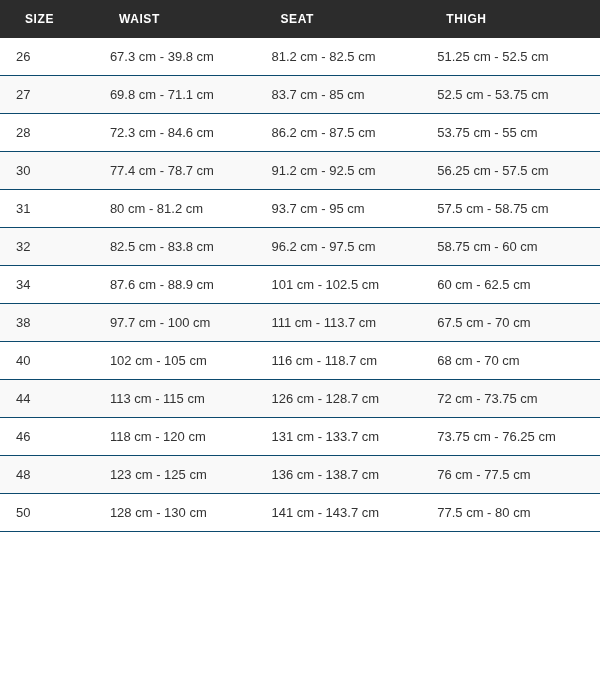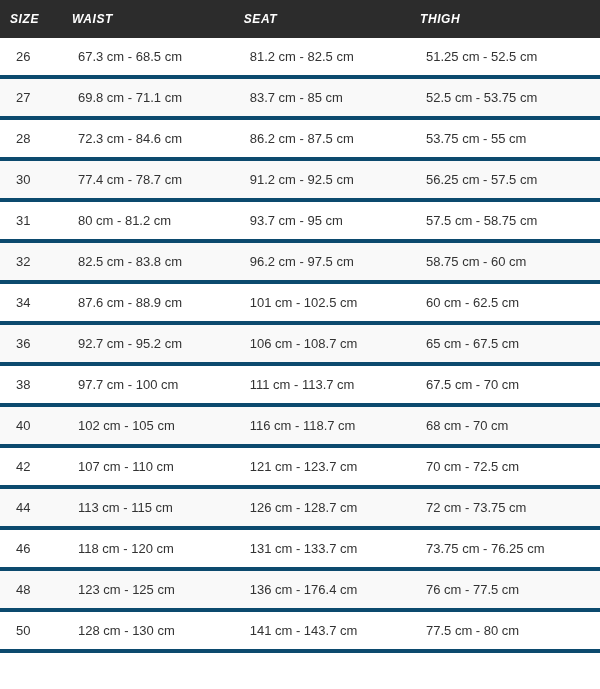--- a/index.html
+++ b/index.html
@@ -11,30 +11,29 @@
     }
     table {
       width: 600px;
       border-collapse: collapse;
     }
     thead tr {
       background: #2c2c2c;
       color: #fff;
     }
     thead th {
-      padding: 12px 10px;
+      padding: 12px 25px;
       text-align: left;
       font-size: 12px;
       font-weight: 700;
       letter-spacing: 0.05em;
       text-transform: uppercase;
-      font-style: italic;
     }
     tbody tr {
-      border-bottom: 4px solid #0c4a6e;
+      border-bottom: 1px solid #0c4a6e;
       border-radius: 13px;
     }
     tbody tr:nth-child(even) {
       background: #f9f9f9;
     }
     tbody tr:nth-child(odd) {
       background: #fff;
     }
     tbody td {
       padding: 11px 16px;
@@ -50,21 +49,21 @@
     <tr>
       <th>SIZE</th>
       <th>WAIST</th>
       <th>SEAT</th>
       <th>THIGH</th>
     </tr>
   </thead>
   <tbody id="table-body">
   <tr>
         <td>26</td>
-        <td>67.3 cm - 68.5 cm</td>
+        <td>67.3 cm - 39.8 cm</td>
         <td>81.2 cm - 82.5 cm</td>
         <td>51.25 cm - 52.5 cm</td>
       </tr>
       <tr>
         <td>27</td>
         <td>69.8 cm - 71.1 cm</td>
         <td>83.7 cm - 85 cm</td>
         <td>52.5 cm - 53.75 cm</td>
       </tr>
       <tr>
@@ -91,59 +90,47 @@
         <td>96.2 cm - 97.5 cm</td>
         <td>58.75 cm - 60 cm</td>
       </tr>
       <tr>
         <td>34</td>
         <td>87.6 cm - 88.9 cm</td>
         <td>101 cm - 102.5 cm</td>
         <td>60 cm - 62.5 cm</td>
       </tr>
       <tr>
-        <td>36</td>
-        <td>92.7 cm - 95.2 cm</td>
-        <td>106 cm - 108.7 cm</td>
-        <td>65 cm - 67.5 cm</td>
-      </tr>
-      <tr>
         <td>38</td>
         <td>97.7 cm - 100 cm</td>
         <td>111 cm - 113.7 cm</td>
         <td>67.5 cm - 70 cm</td>
       </tr>
       <tr>
         <td>40</td>
         <td>102 cm - 105 cm</td>
         <td>116 cm - 118.7 cm</td>
         <td>68 cm - 70 cm</td>
-      </tr>
-      <tr>
-        <td>42</td>
-        <td>107 cm - 110 cm</td>
-        <td>121 cm - 123.7 cm</td>
-        <td>70 cm - 72.5 cm</td>
       </tr>
       <tr>
         <td>44</td>
         <td>113 cm - 115 cm</td>
         <td>126 cm - 128.7 cm</td>
         <td>72 cm - 73.75 cm</td>
       </tr>
       <tr>
         <td>46</td>
         <td>118 cm - 120 cm</td>
         <td>131 cm - 133.7 cm</td>
         <td>73.75 cm - 76.25 cm</td>
       </tr>
       <tr>
         <td>48</td>
         <td>123 cm - 125 cm</td>
-        <td>136 cm - 176.4 cm</td>
+        <td>136 cm - 138.7 cm</td>
         <td>76 cm - 77.5 cm</td>
       </tr>
       <tr>
         <td>50</td>
         <td>128 cm - 130 cm</td>
         <td>141 cm - 143.7 cm</td>
         <td>77.5 cm - 80 cm</td>
       </tr>
     </tbody>
 </table>

